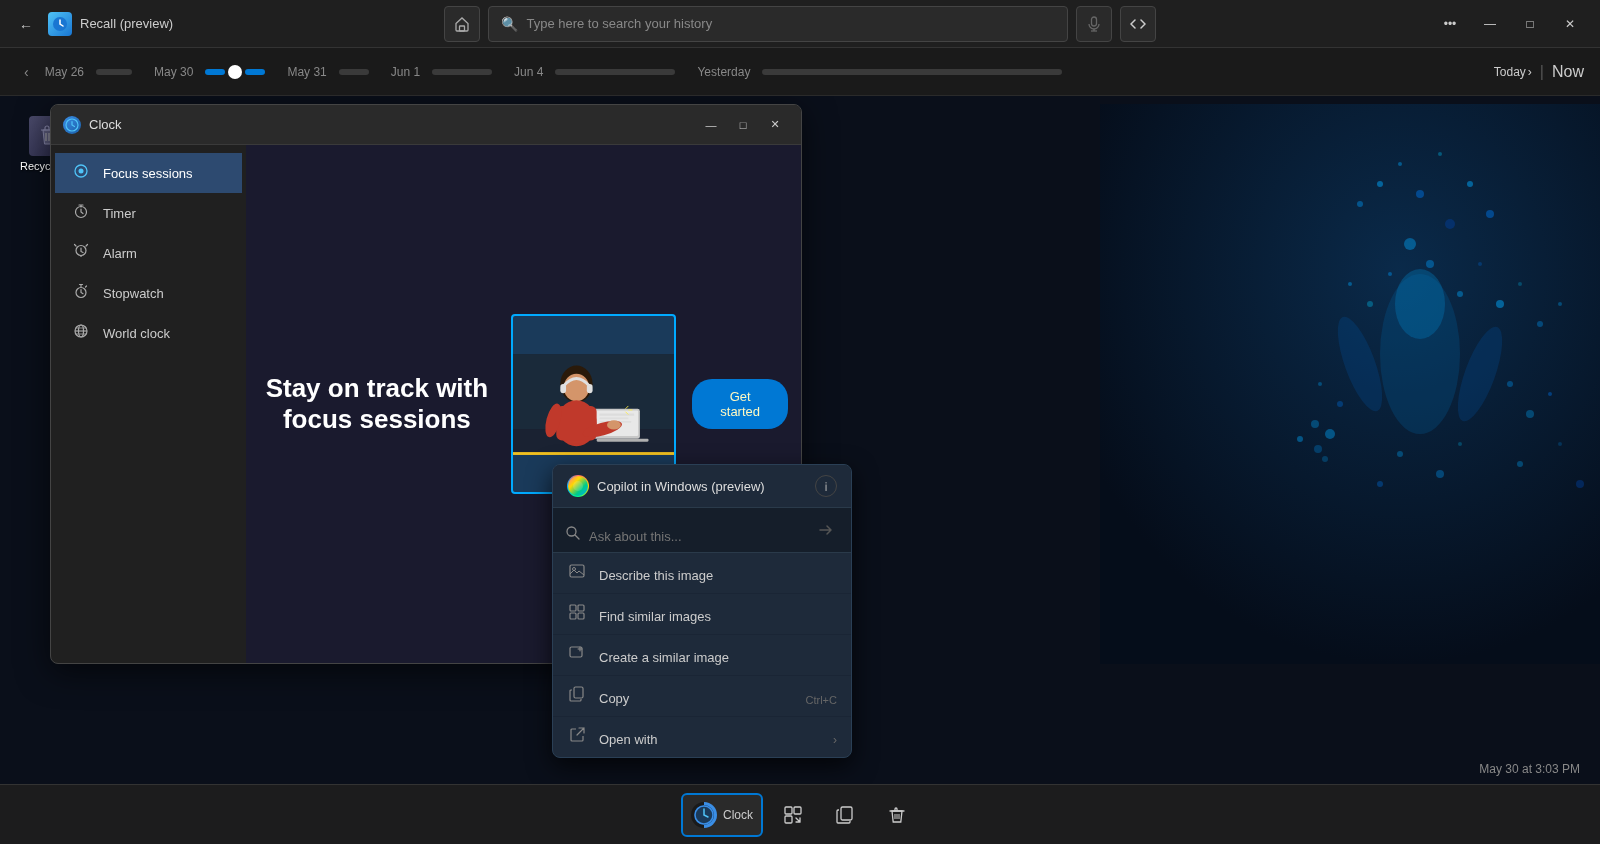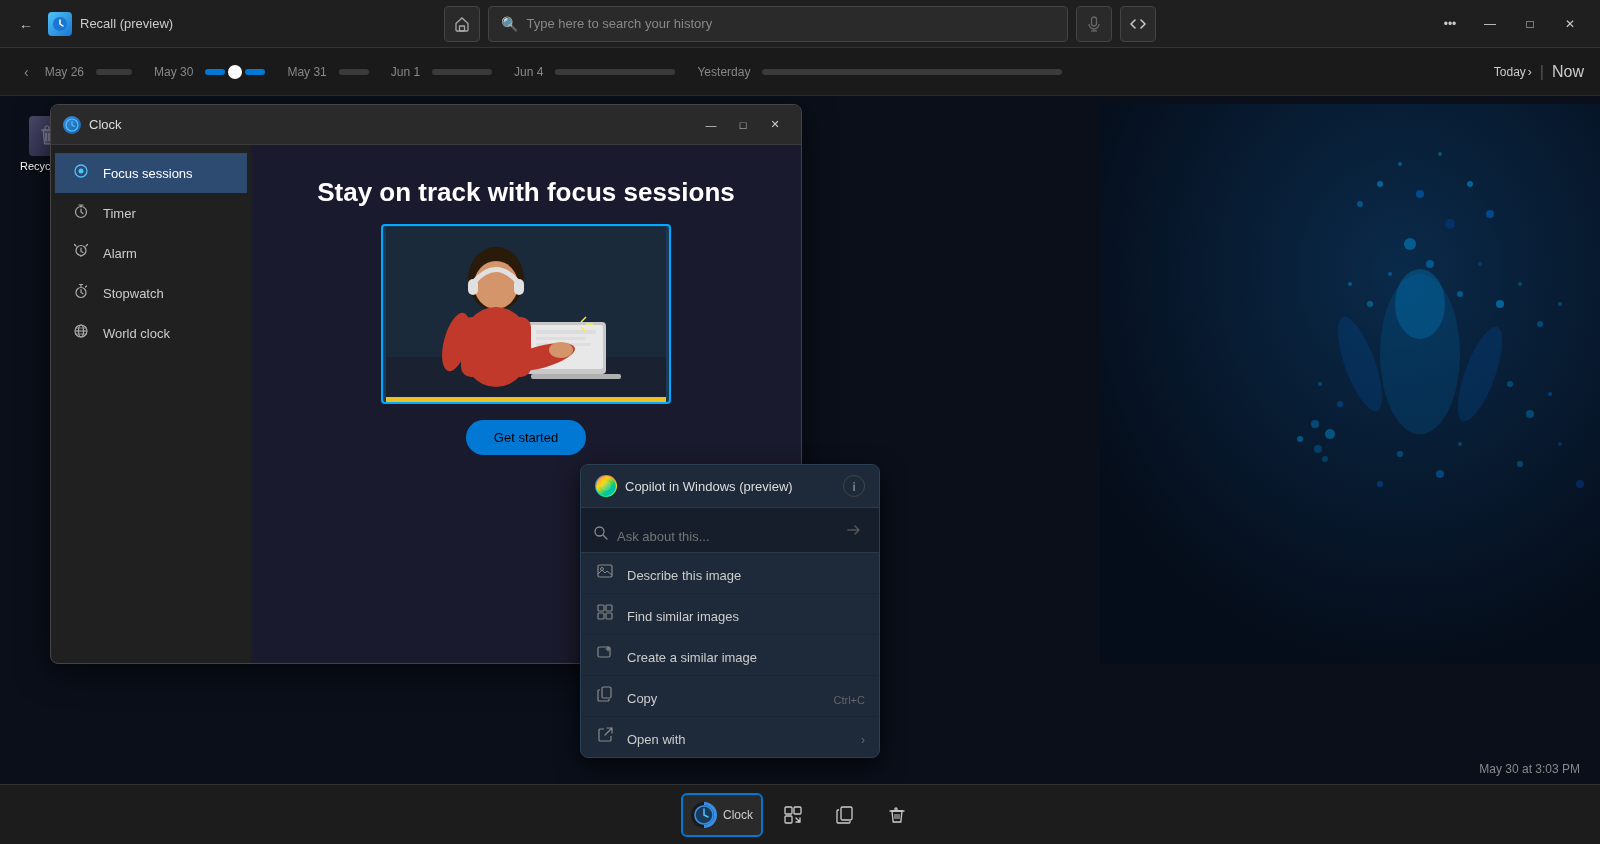--- a/index.html
+++ b/index.html
@@ -288,21 +288,21 @@
       font-size: 16px;
       width: 20px;
       text-align: center;
     }
 
     
     .clock-main {
       flex: 1;
       background: #1a1a2e;
       display: flex;
-      flex-direction: column;
+      flex-direction: row;
       align-items: center;
       padding: 32px 13px;
       gap: 16px;
     }
     .focus-title {
       font-size: 26px;
       font-weight: 600;
       color: #fff;
       text-align: center;
     }
@@ -320,21 +320,21 @@
       border: 2px solid #00aaff;
       border-radius: 4px;
       display: flex;
       align-items: flex-end;
       justify-content: center;
       overflow: hidden;
       position: relative;
     }
     .get-started-btn {
       background: #0078d4;
-      color: #000000;
+      color: #fef9c3;
       border: none;
       border-radius: 20px;
       padding: 10px 28px;
       font-size: 13px;
       cursor: pointer;
     }
 
     
     .clock-sidebar-wrapper {
       position: relative;
@@ -349,21 +349,21 @@
     }
     .clock-sidebar-footer {
       padding: 8px 0;
       border-top: 1px solid #333;
     }
 
     
     .copilot-overlay {
       position: absolute;
       top: 368px;
-      left: 580px;
+      left: 552px;
       width: 300px;
       background: #1e2a3a;
       border: 1px solid #2a3f55;
       border-radius: 8px;
       overflow: hidden;
       box-shadow: 0 8px 24px rgba(0,0,0,0.7);
       z-index: 200;
     }
     .copilot-header {
       display: flex;

